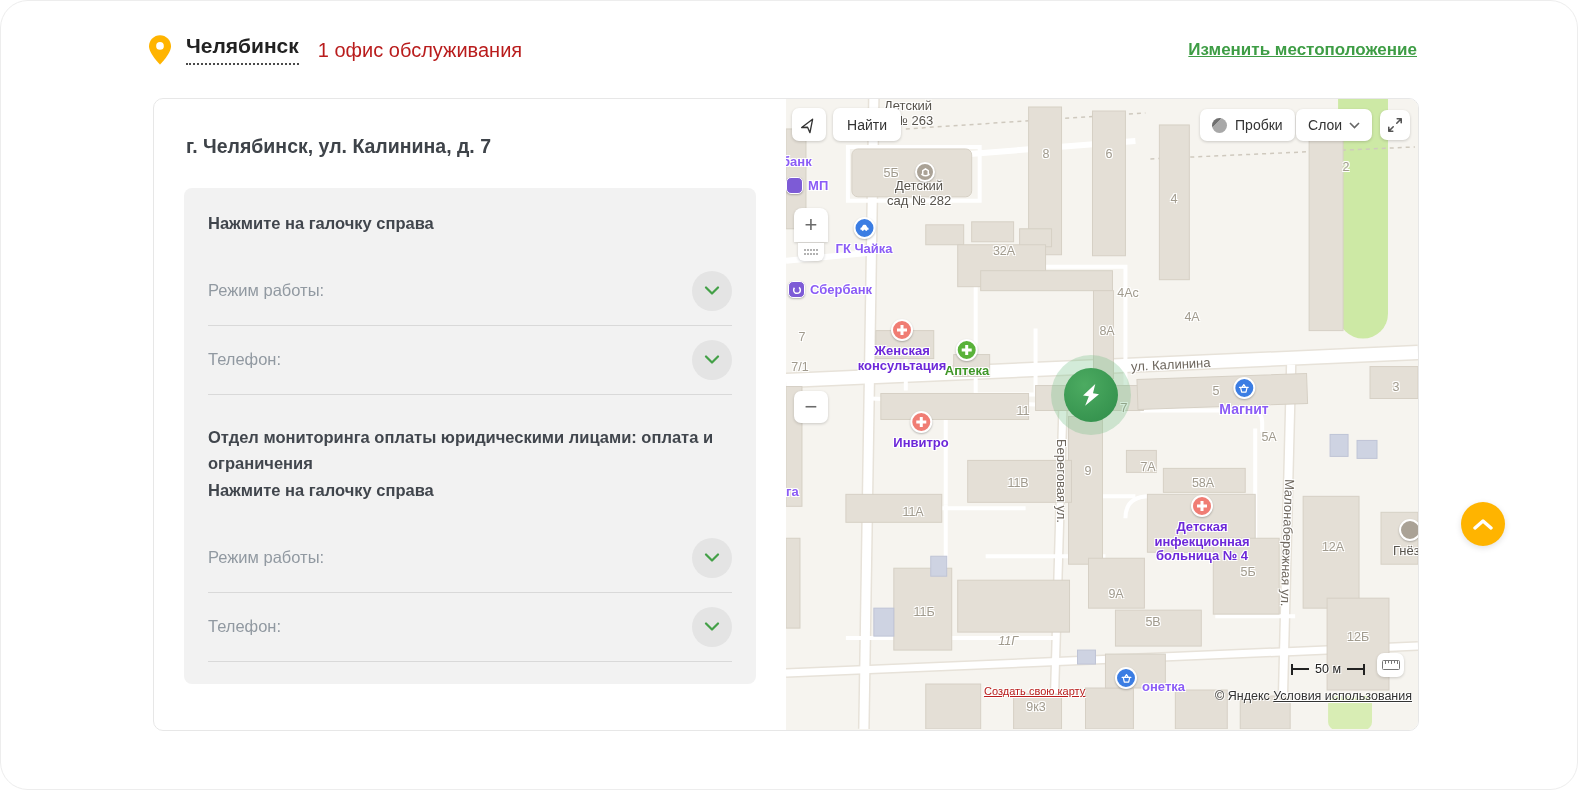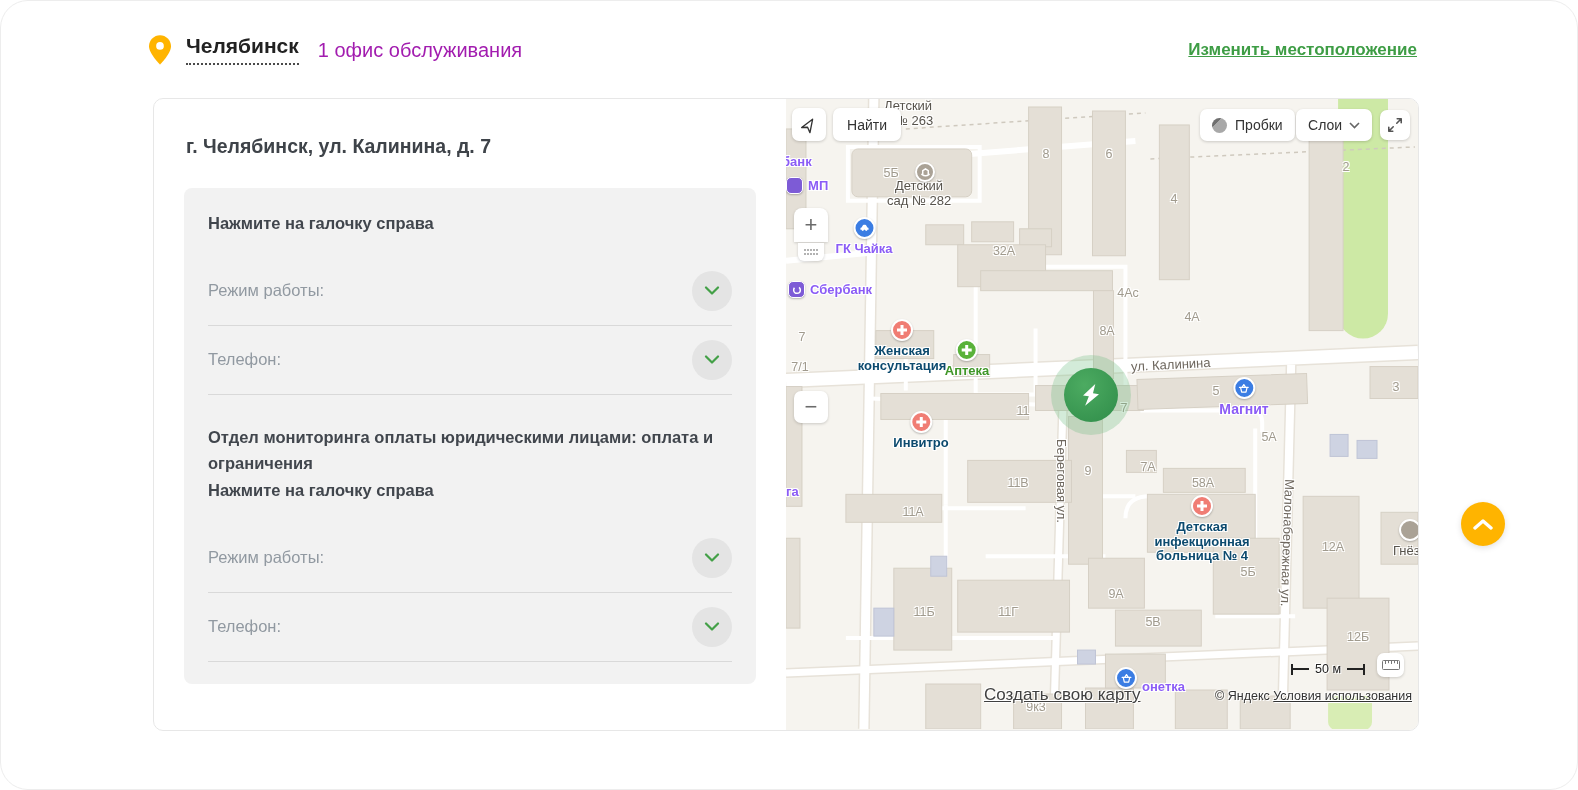--- a/index.html
+++ b/index.html
@@ -3,21 +3,21 @@
 <meta charset="utf-8">
 <style>
   * { box-sizing: border-box; margin: 0; padding: 0; }
   html,body { width:1578px; height:790px; background:#fff; font-family:"Liberation Sans", sans-serif; }
   .page { position:relative; width:1578px; height:790px; background:#fff; border:1px solid #ededed; border-radius:28px; overflow:hidden; }
 
   
   .header { position:absolute; left:148px; right:160px; top:28px; height:42px; display:flex; align-items:center; }
   .pin { width:22px; height:30px; flex:0 0 auto; }
   .city { margin-left:15px; font-size:21px; font-weight:bold; color:#222; padding-bottom:7px; border-bottom:2px dotted #4a4a4a; line-height:1; }
-  .count { margin-left:19px; font-size:20px; color:#a21caf; }
+  .count { margin-left:19px; font-size:20px; color:#b91c1c; }
   .change-link { margin-left:auto; font-size:17px; font-weight:bold; color:#3e9d45; text-decoration:underline; cursor:pointer; }
 
   
   .card { position:absolute; left:152px; top:97px; width:1266px; height:633px; border:1px solid #e7e7e7; border-radius:10px; display:flex; overflow:hidden; background:#fff; }
   .panel { width:633px; padding:28px 30px; }
   .address { font-size:19.5px; font-weight:bold; color:#3e4349; margin:8px 0 30px 2px; }
   .info-box { background:#f2f2f2; border-radius:8px; padding:22px 24px; }
   .desc { font-size:16.5px; font-weight:bold; color:#41464d; line-height:1.62; }
   .desc.hint { margin-bottom:20px; }
   .sec2 .desc:first-child { margin-top:29px; }
@@ -31,41 +31,41 @@
   .maplabel { position:absolute; white-space:nowrap; text-shadow:1px 1px 0 #fff,-1px -1px 0 #fff,1px -1px 0 #fff,-1px 1px 0 #fff; }
   .hn { font-size:12.5px; color:#a09a8d; transform:translate(-50%,-50%); }
   .street { font-size:13px; color:#6e675e; }
   .vert { writing-mode:vertical-rl; }
   .poi { font-size:13px; font-weight:bold; cursor:pointer; }
   .poi.v { text-align:center; transform:translateX(-50%); white-space:normal; line-height:1.12; }
   .poi.h { display:flex; align-items:center; gap:5px; }
   .poi-ic { width:22px; height:22px; border-radius:50%; display:flex; align-items:center; justify-content:center; border:2px solid #fff; box-shadow:0 1px 2px rgba(0,0,0,.25); margin:0 auto 3px; flex:0 0 auto; }
   .poi-ic.sm { width:17px; height:17px; border-width:1.5px; margin:0; }
   .poi-ic.sq { border-radius:5px; }
-  .red-t { color:#0c4a6e; } .blue-t { color:#8b5cf6; } .green-t { color:#3f9627; } .dark-t { color:#57534c; }
+  .red-t { color:#6d28d9; } .blue-t { color:#8b5cf6; } .green-t { color:#3f9627; } .dark-t { color:#57534c; }
   .bg-red { background:#f07d74; } .bg-green { background:#59b23a; } .bg-blue { background:#3b7de3; }
   .bg-gray { background:#aaa296; } .bg-purple { background:#7d5bd6; }
 
   .marker { position:absolute; left:305px; top:296px; transform:translate(-50%,-50%); width:80px; height:80px; pointer-events:none; }
   .marker .halo { position:absolute; inset:0; border-radius:50%; background:rgba(110,190,130,.30); }
   .marker .core { position:absolute; left:13px; top:13px; width:54px; height:54px; border-radius:50%;
     background:radial-gradient(circle at 38% 32%, #4cab61, #2f8c49); display:flex; align-items:center; justify-content:center; }
 
   .mapbtn { position:absolute; background:#fff; border:none; border-radius:7px; box-shadow:0 1px 3px rgba(0,0,0,.18); display:flex; align-items:center; justify-content:center; font-size:14px; color:#333; cursor:pointer; font-family:"Liberation Sans",sans-serif; }
   .b-geoloc { left:6px; top:9px; width:34px; height:33px; }
   .b-find { left:47px; top:9px; height:33px; padding:0 14px; }
   .b-traffic { left:414px; top:10px; height:32px; padding:0 12px; gap:8px; }
   .traffic-dot { width:15px; height:15px; border-radius:50%; background:linear-gradient(135deg,#6f6f6f 30%,#a8a8a8 31%); }
   .b-layers { left:510px; top:10px; height:32px; padding:0 12px; gap:7px; }
   .b-expand { left:594px; top:11px; width:30px; height:30px; }
   .b-zin { left:8px; top:109px; width:34px; height:34px; font-size:22px; color:#6b6b6b; border-radius:8px 8px 0 0; }
   .b-sideruler { left:12px; top:144px; width:26px; height:18px; border-radius:0 0 6px 6px; }
   .b-zout { left:8px; top:292px; width:34px; height:32px; font-size:22px; color:#6b6b6b; }
   .b-open { left:6px; top:578px; height:28px; padding:0 12px 0 8px; gap:6px; font-size:13.5px; border-radius:6px; }
-  .link-create { position:absolute; left:198px; top:586px; font-size:17px; color:#404040; text-decoration:underline; cursor:pointer; text-shadow:1px 1px 0 #fff,-1px -1px 0 #fff; }
+  .link-create { position:absolute; left:198px; top:586px; font-size:11px; color:#b91c1c; text-decoration:underline; cursor:pointer; text-shadow:1px 1px 0 #fff,-1px -1px 0 #fff; }
   .copyright { position:absolute; right:6px; top:590px; font-size:12.5px; color:#333; text-shadow:1px 1px 0 #fff,-1px -1px 0 #fff; }
   .copyright .terms { text-decoration:underline; cursor:pointer; }
   .scalebar { position:absolute; left:505px; top:563px; display:flex; align-items:center; font-size:12.5px; color:#222; text-shadow:1px 1px 0 #fff,-1px -1px 0 #fff; }
   .scalebar .tick { width:2px; height:11px; background:#222; }
   .scalebar .bar { width:16px; height:2px; background:#222; }
   .scalebar .lbl { padding:0 6px; }
   .b-brruler { left:591px; top:554px; width:27px; height:24px; }
 
   .scroll-top { position:absolute; left:1460px; top:501px; width:44px; height:44px; border-radius:50%; background:#ffb400; border:none; display:flex; align-items:center; justify-content:center; cursor:pointer; box-shadow:0 2px 6px rgba(0,0,0,.12); }
 </style>
@@ -243,21 +243,21 @@
       <span class="maplabel hn" style="left:483px; top:338px;">5А</span>
       <span class="maplabel hn" style="left:362px; top:368px;">7А</span>
       <span class="maplabel hn" style="left:302px; top:372px;">9</span>
       <span class="maplabel hn" style="left:417px; top:384px;">58А</span>
       <span class="maplabel hn" style="left:232px; top:384px;">11В</span>
       <span class="maplabel hn" style="left:127px; top:413px;">11А</span>
       <span class="maplabel hn" style="left:547px; top:448px;">12А</span>
       <span class="maplabel hn" style="left:462px; top:473px;">5Б</span>
       <span class="maplabel hn" style="left:330px; top:495px;">9А</span>
       <span class="maplabel hn" style="left:138px; top:513px;">11Б</span>
-      <span class="maplabel hn" style="left:222px; top:513px;">11Г</span>
+      <span class="maplabel hn" style="left:222px; top:542px;font-style:italic;">11Г</span>
       <span class="maplabel hn" style="left:367px; top:523px;">5В</span>
       <span class="maplabel hn" style="left:572px; top:538px;">12Б</span>
       <span class="maplabel hn" style="left:250px; top:608px;">9к3</span>
       <span class="maplabel hn" style="left:338px; top:309px;">7</span>
       <span class="maplabel hn" style="left:105px; top:74px;">5Б</span>
       <span class="maplabel hn" style="left:14px; top:268px;">7/1</span>
       <span class="maplabel hn" style="left:16px; top:238px;">7</span>
 
       <div class="maplabel poi v dark-t" style="left:122px; top:0px; font-weight:normal; font-size:13px;">
         <div>Детский</div>

